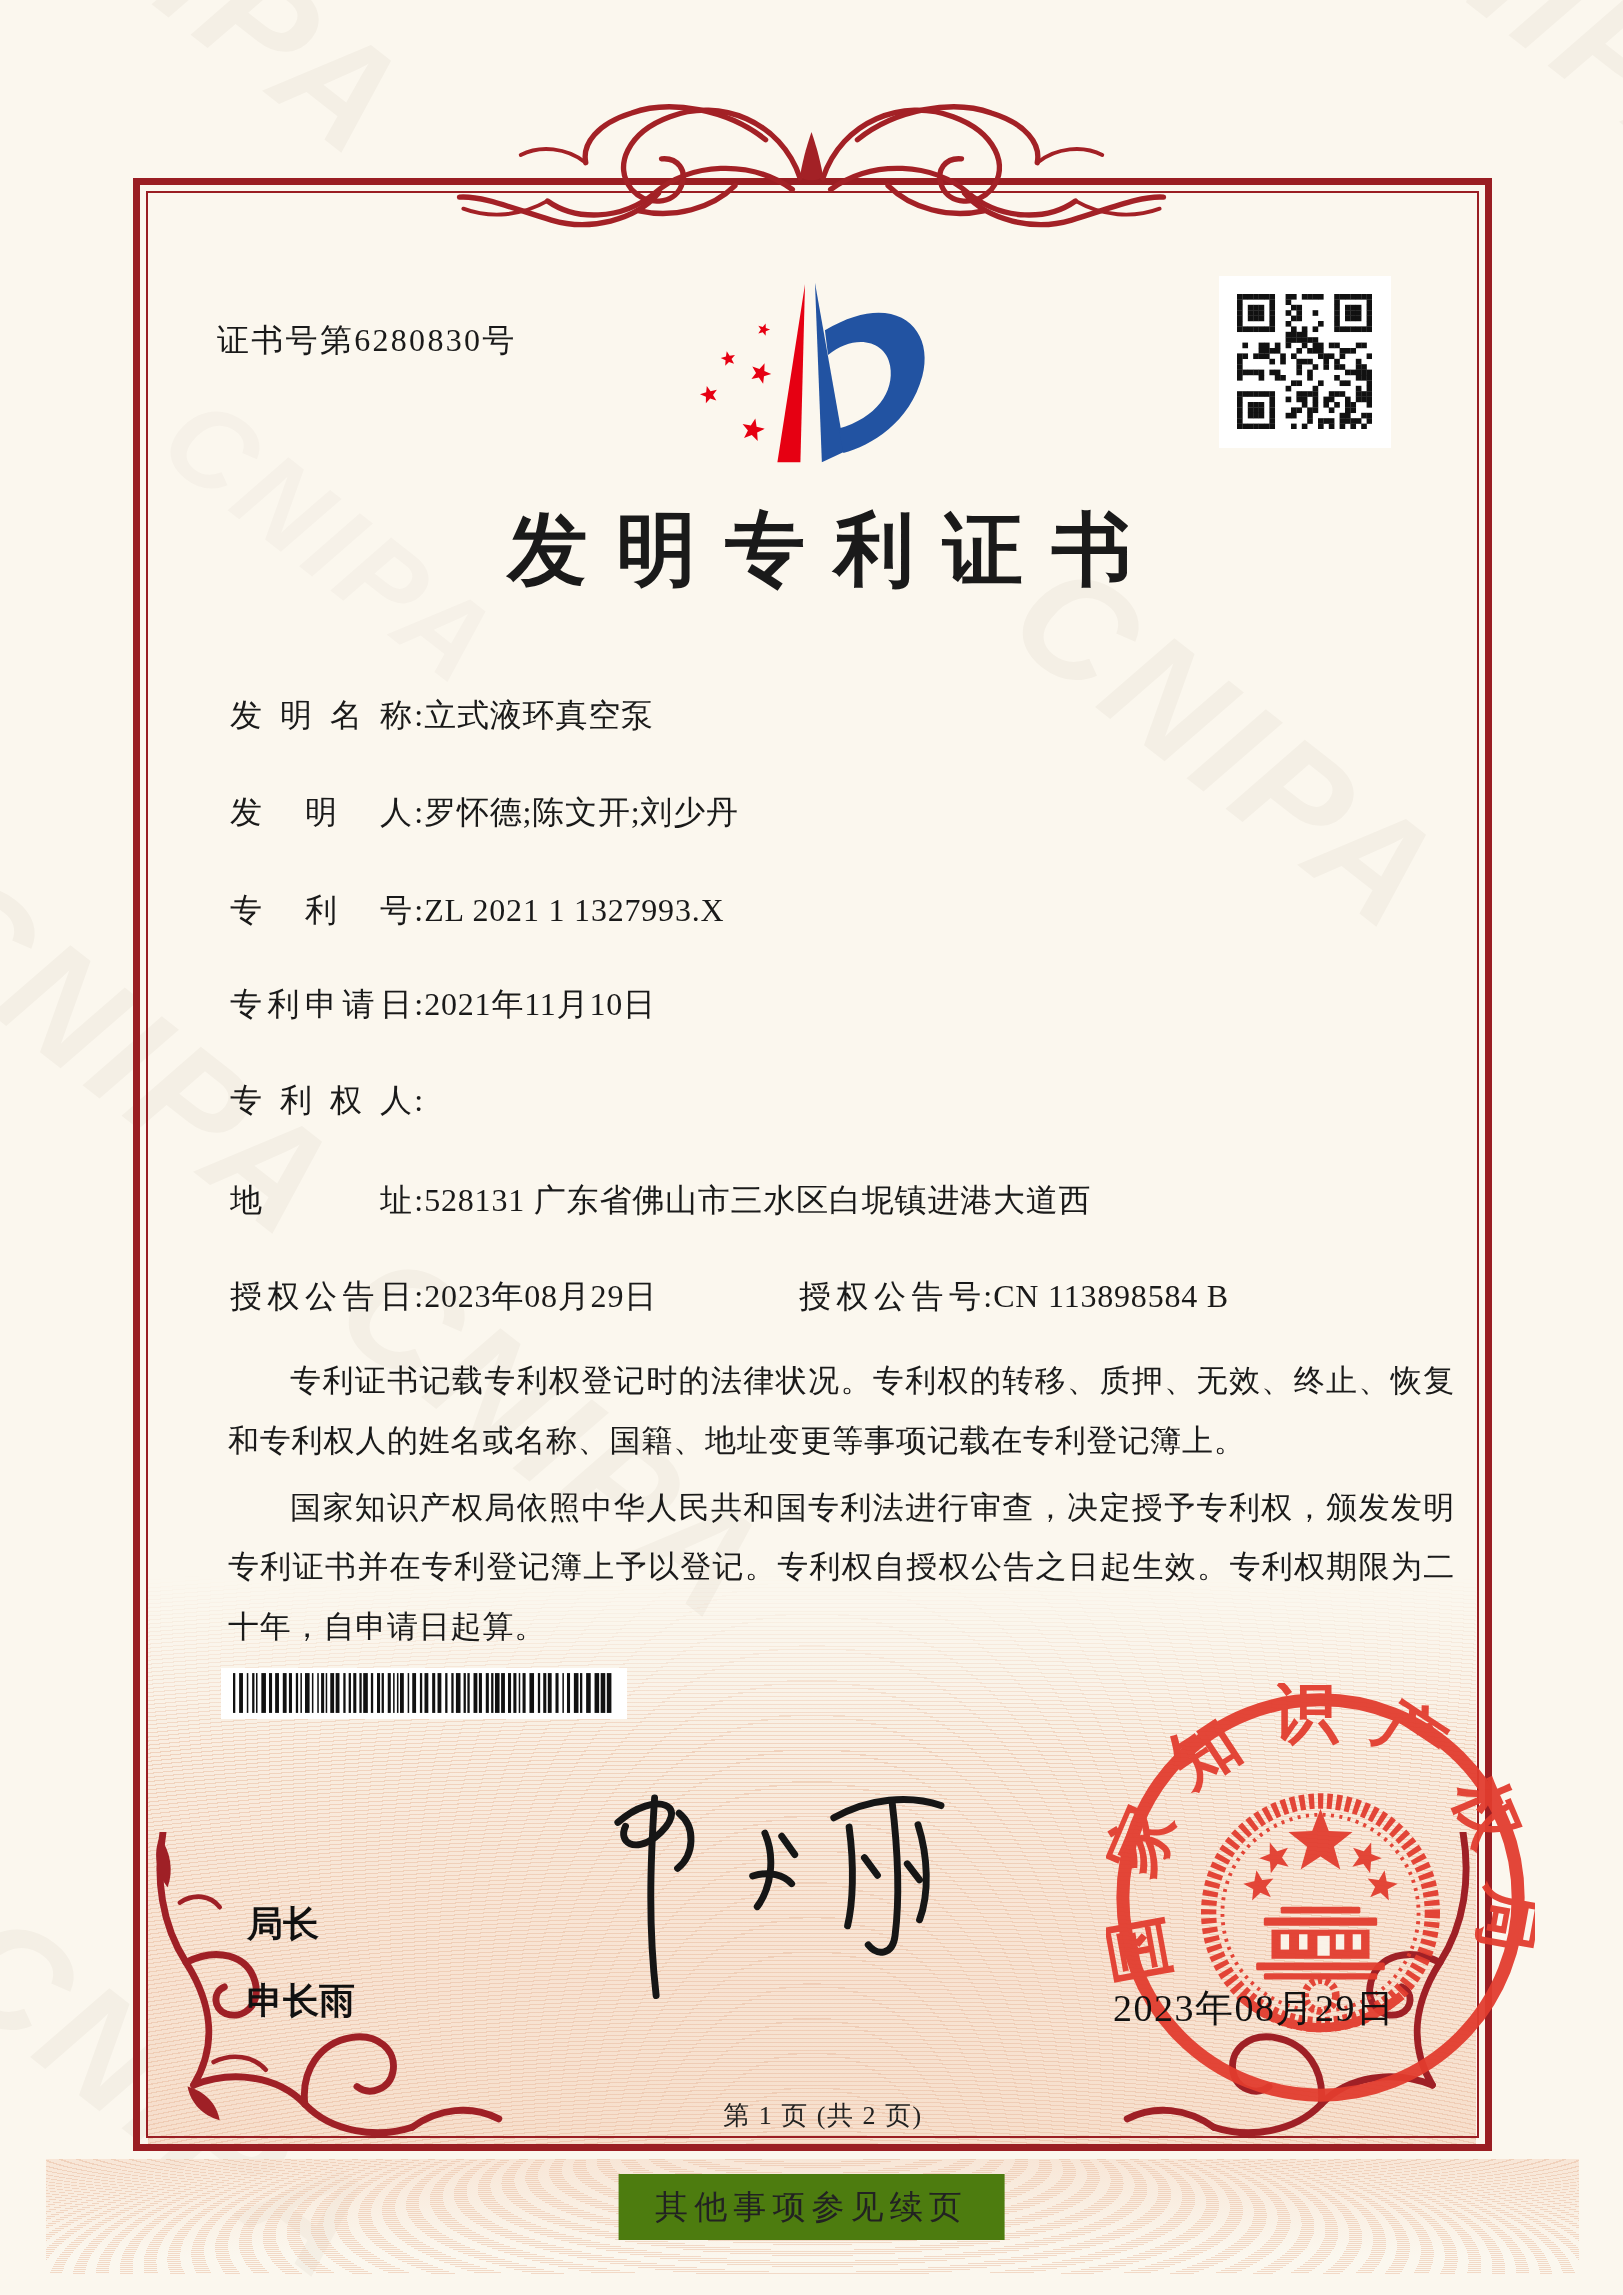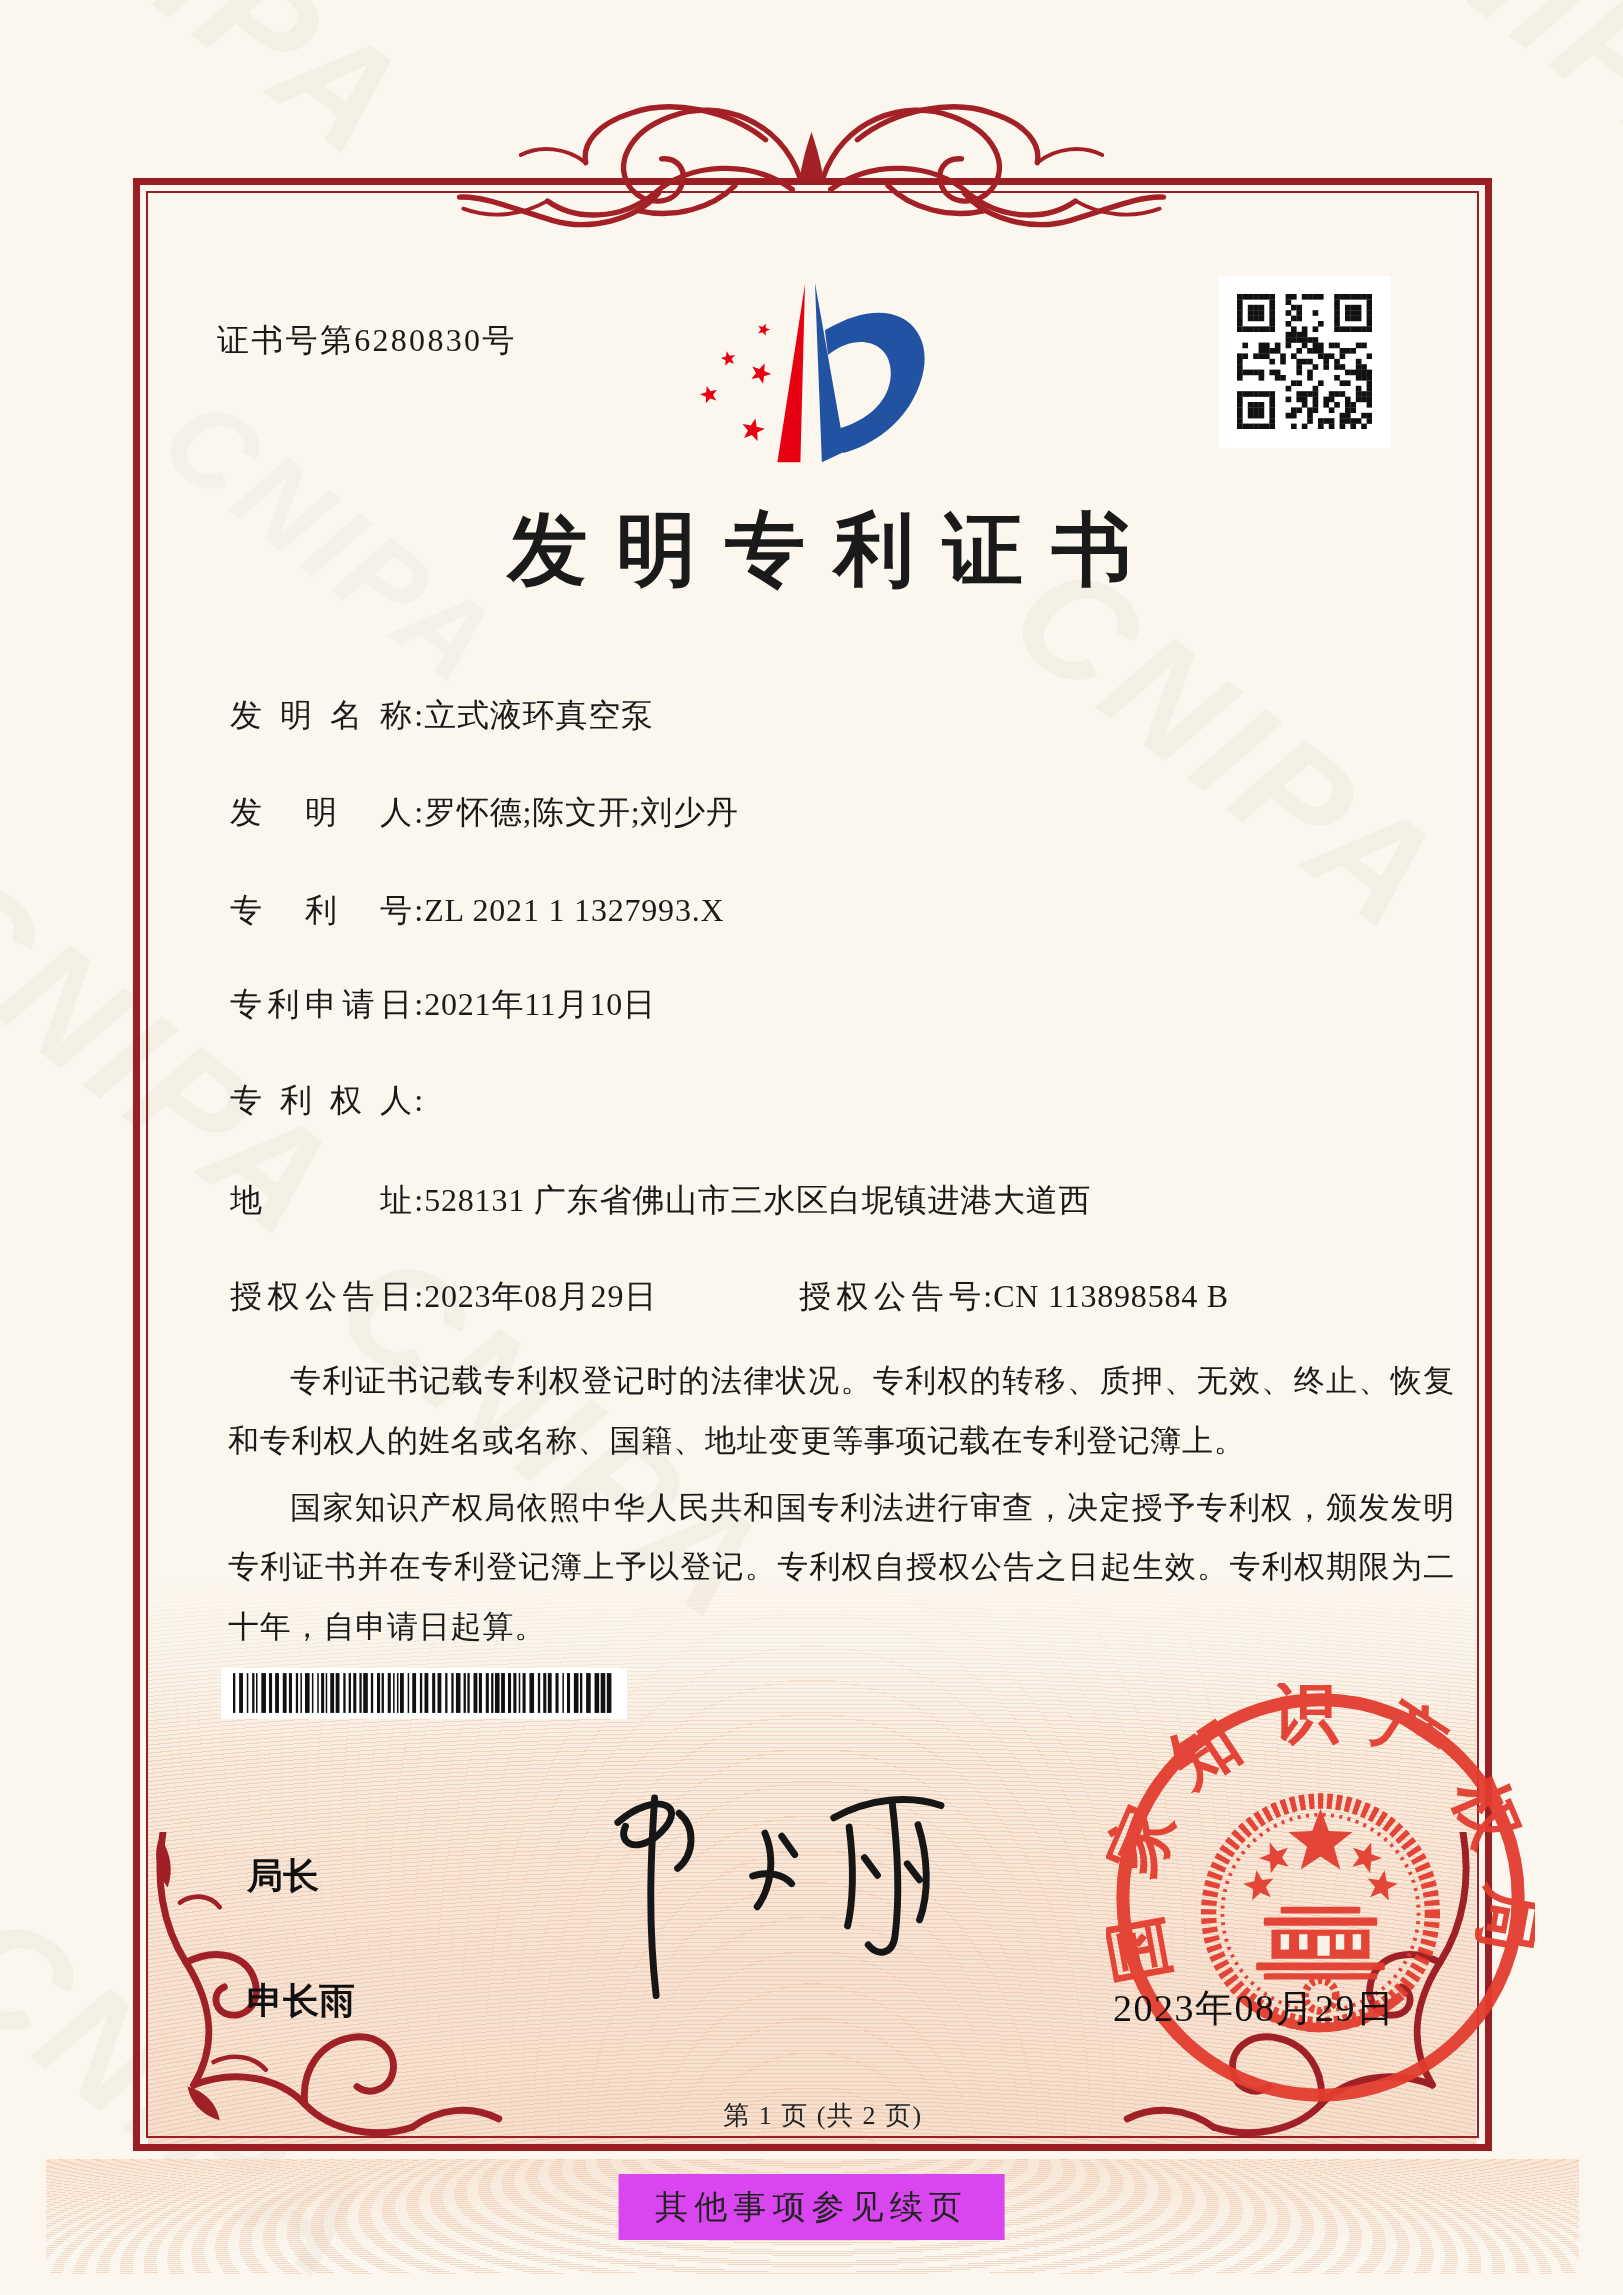--- a/index.html
+++ b/index.html
@@ -64,21 +64,21 @@
   .seal-date{
     position:absolute; left:1113px; top:1983px; z-index:4;
     font-size:38px; letter-spacing:1.5px; color:#111; white-space:nowrap;
   }
   .page-info{
     position:absolute; left:0; right:0; top:2098px; text-align:center;
     font-size:26px; color:#222; z-index:2; letter-spacing:1.5px;padding-left:23px;
   }
   .cont-note{
     position:absolute; left:50%; top:2174px; transform:translateX(-50%);
-    background:#d946ef; padding:10.7px 37px; font-size:33px; letter-spacing:6.1px;
+    background:#4d7c0f; padding:10.7px 37px; font-size:33px; letter-spacing:6.1px;
     color:#222; z-index:2; white-space:nowrap;
   }
   svg{ display:block; }
 </style>
 </head>
 <body>
 
 <div class="page">
 
   <svg width="0" height="0" style="position:absolute">
@@ -587,21 +587,21 @@
         <rect x="436" y="0" width="4" height="52" fill="#111"></rect>
         <rect x="445" y="0" width="6" height="52" fill="#111"></rect>
         <rect x="453" y="0" width="3" height="52" fill="#111"></rect>
         <rect x="461" y="0" width="6" height="52" fill="#111"></rect>
         <rect x="472" y="0" width="6" height="52" fill="#111"></rect>
         <rect x="480" y="0" width="6" height="52" fill="#111"></rect>
         <rect x="488" y="0" width="6" height="52" fill="#111"></rect>
       </svg>
   </div>
 
-  <div class="signer" style="left:247px; top:1852px;">局长</div>
+  <div class="signer" style="left:247px; top:1900px;">局长</div>
   <div class="signer" style="left:247px; top:1977px;text-align:center;">申长雨</div>
 
   <svg class="abs" style="left:564px; top:1752px; z-index:3;" width="414" height="268" viewBox="0 0 540 350">
     <g stroke="#161616" fill="none" stroke-width="9" stroke-linecap="round" stroke-linejoin="round">
       <path d="M118,60 C112,150 110,230 120,318"></path>
       <path d="M70,92 C120,48 170,70 118,112 C92,131 70,118 80,97"></path>
       <path d="M150,80 C172,98 170,134 148,152"></path>
       <path d="M262,106 C276,138 270,178 252,202"></path>
       <path d="M246,162 C268,155 287,161 297,172"></path>
       <path d="M284,110 L301,134"></path>

